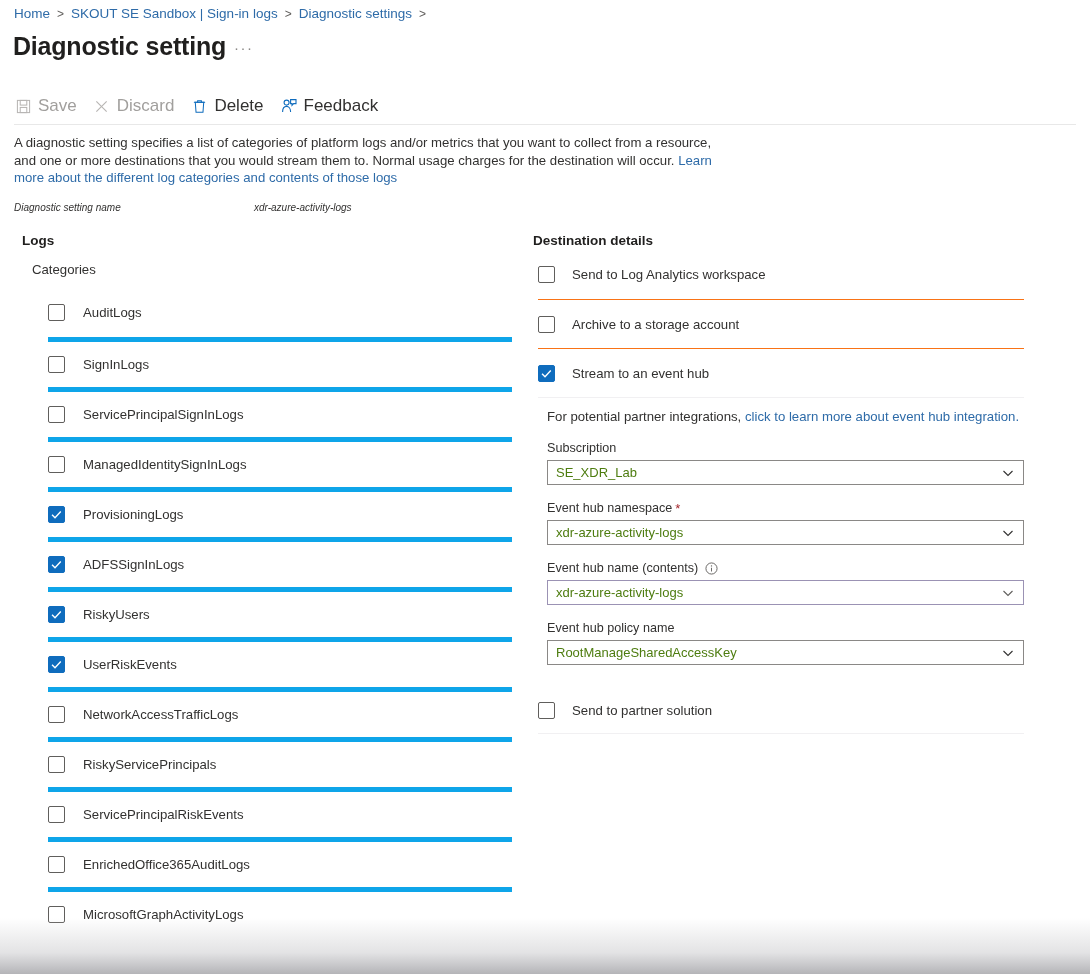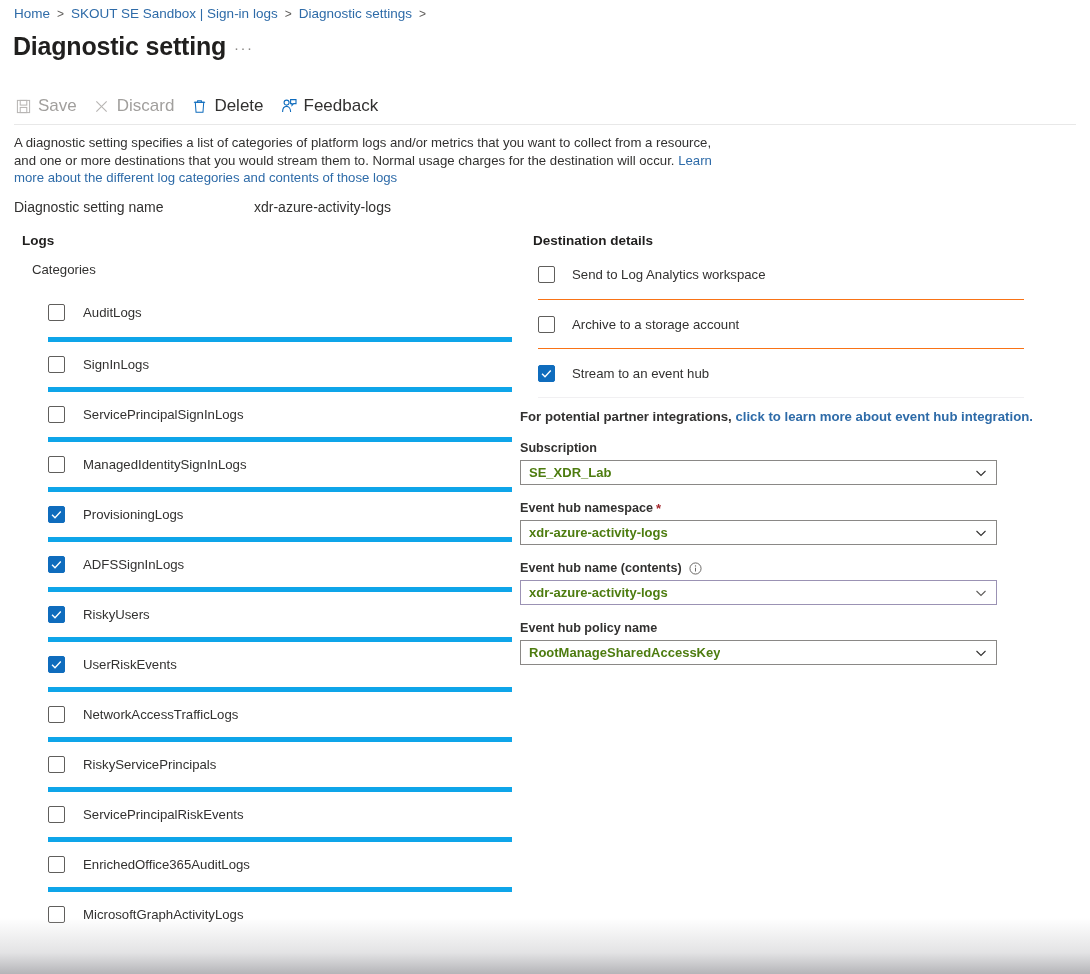--- a/index.html
+++ b/index.html
@@ -102,23 +102,24 @@
     font-size: 13.2px;
     line-height: 17.5px;
     color: #323130;
   }
   #description a { color: #2e6ba8; text-decoration: none; cursor: pointer; }
 
   
   #setting-name-row {
     position: absolute;
     left: 14px; top: 199px;
-    font-size: 14px;
+    font-size: 10px;
     line-height: 17px;
     white-space: nowrap;
+    font-style: italic;
   }
   #setting-name-label { display: inline-block; width: 240px; color: #323130; }
   #setting-name-value { display: inline-block; color: #323130; }
 
   
   #col-left  { position: absolute; left: 0;   top: 232px; width: 520px; }
   #col-right { position: absolute; left: 520px; top: 232px; width: 570px; }
 
   .section-head {
     font-size: 13.5px;
@@ -180,23 +181,23 @@
     margin-left: 18px;
     font-size: 13.2px;
     color: #323130;
     line-height: 17px;
     white-space: nowrap;
   }
   .dest-row .cbx-label { margin-left: 17px; }
 
   
   #eventhub-panel {
+    margin-left: 27px;
     margin-top: 10px;
     width: 485px;
-    font-weight: bold;
   }
   #partner-note {
     font-size: 13.2px;
     color: #323130;
     line-height: 17px;
     white-space: nowrap;
   }
   #partner-note a { color: #2e6ba8; text-decoration: none; cursor: pointer; }
 
   .field { margin-top: 15px; }
@@ -498,15 +499,24 @@
         <span class="select-value">RootManageSharedAccessKey</span>
         <span class="chev">
           <svg width="12" height="12" viewBox="0 0 12 12">
               <path d="M1.5 4 L6 8.5 L10.5 4" fill="none" stroke="#323130" stroke-width="1.1"></path>
             </svg>
         </span>
       </div>
     </div>
   </div>
 
+  <div id="partner-block">
+    <div class="dest-row">
+      <span class="cbx">
+        
+      </span>
+      <span class="cbx-label">Send to partner solution</span>
+    </div>
+    <div id="partner-rule"></div>
+  </div>
 </div>
 
 <div id="bottom-fade"></div>
 
 </body></html>

